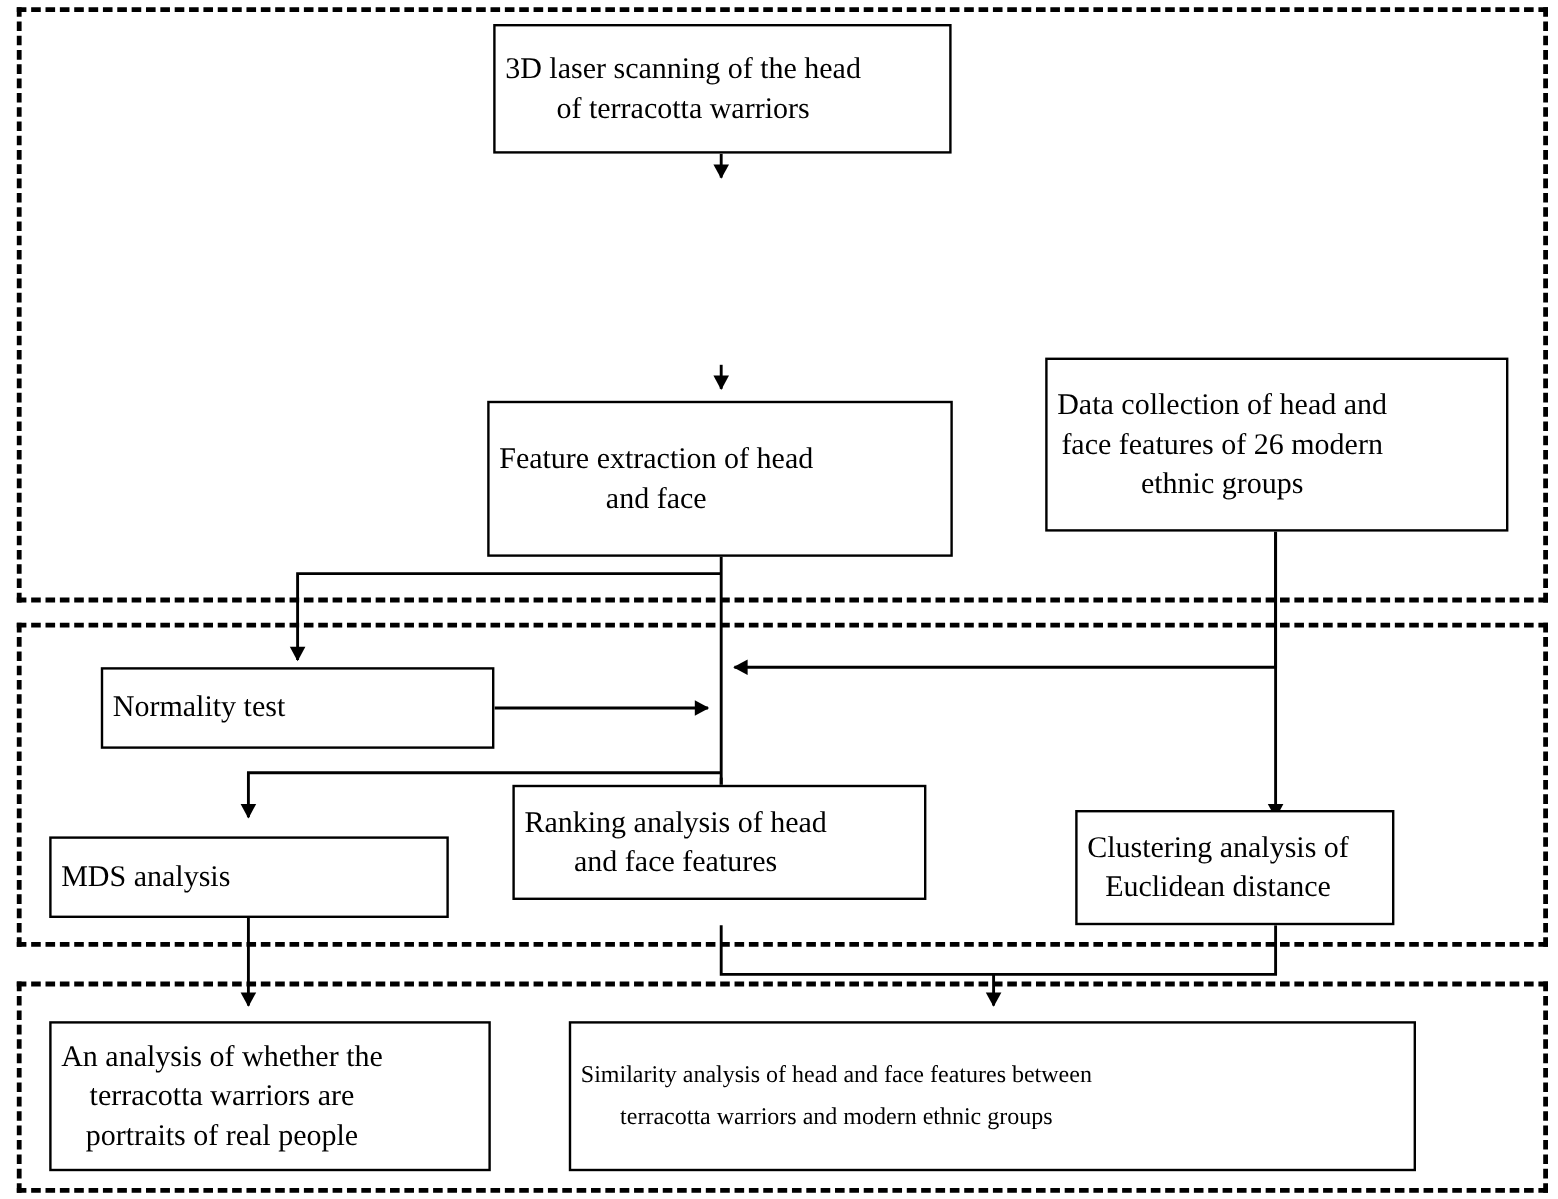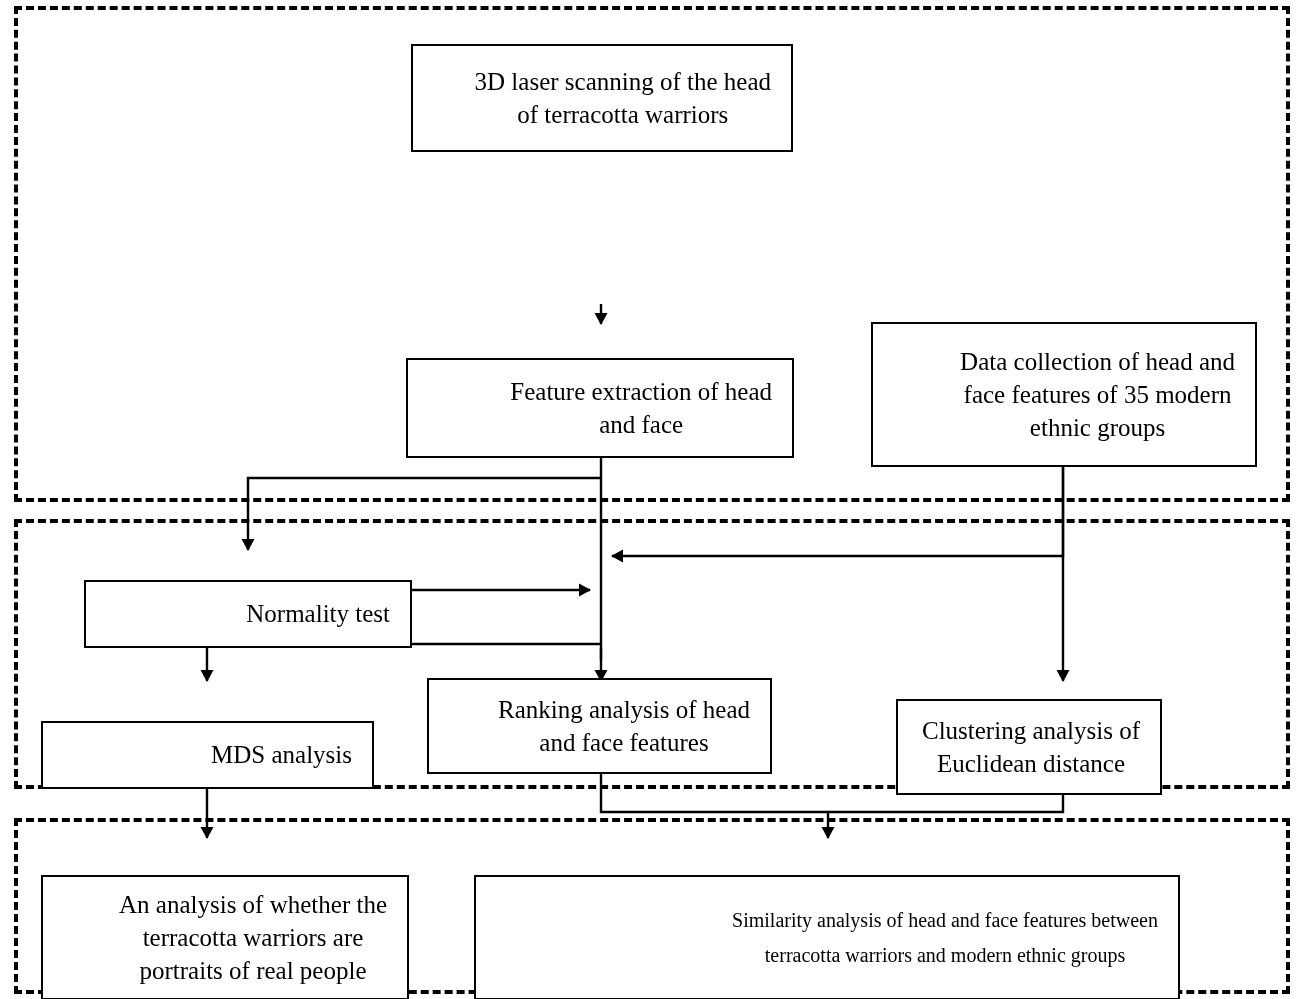--- a/index.html
+++ b/index.html
@@ -1,22 +1,22 @@
 <!DOCTYPE html>
 <html><head>
 <meta charset="utf-8">
 <style>
   html,body{margin:0;padding:0;background:#ffffff;}
   body{width:1298px;height:999px;font-family:"Liberation Serif","DejaVu Serif",serif;}
   #stage{position:relative;width:1298px;height:999px;overflow:hidden;background:#fff;}
   svg#wires{position:absolute;left:0;top:0;width:1298px;height:999px;}
   .panel{position:absolute;border:4px dashed #000;box-sizing:border-box;background:transparent;}
   .node{position:absolute;box-sizing:border-box;border:2px solid #000;background:#fff;
-        display:flex;align-items:center;justify-content:flex-end;text-align:center;
-        color:#000;line-height:1.33;padding:4px 20px;margin-top:24px;}
+        display:flex;align-items:center;justify-content:flex-start;text-align:center;
+        color:#000;line-height:1.33;padding:4px 8px;}
   .node span{display:block;white-space:pre-line;}
   .fs26{font-size:25px;}
   .fs25{font-size:20px;}
   .n-similarity span{line-height:1.75;}
 </style>
 </head>
 <body>
 
 <div id="stage">
 
@@ -62,28 +62,28 @@
       <path d="M1063,771 L1063,812 L828,812"></path>
     </g>
   </svg>
 
   <div class="node fs26" style="left:411px;top:20px;width:382px;height:108px;">
     <span>3D laser scanning of the head
 of terracotta warriors</span>
   </div>
 
 
-  <div class="node fs26" style="left:406px;top:334px;width:388px;height:100px;">
+  <div class="node fs26" style="left:406px;top:334px;width:388px;height:130px;">
     <span>Feature extraction of head
 and face</span>
   </div>
 
   <div class="node fs26" style="left:871px;top:298px;width:386px;height:145px;">
     <span>Data collection of head and
-face features of 35 modern
+face features of 26 modern
 ethnic groups</span>
   </div>
 
   <div class="node fs26" style="left:84px;top:556px;width:328px;height:68px;">
     <span>Normality test</span>
   </div>
 
   <div class="node fs26" style="left:41px;top:697px;width:333px;height:68px;">
     <span>MDS analysis</span>
   </div>

